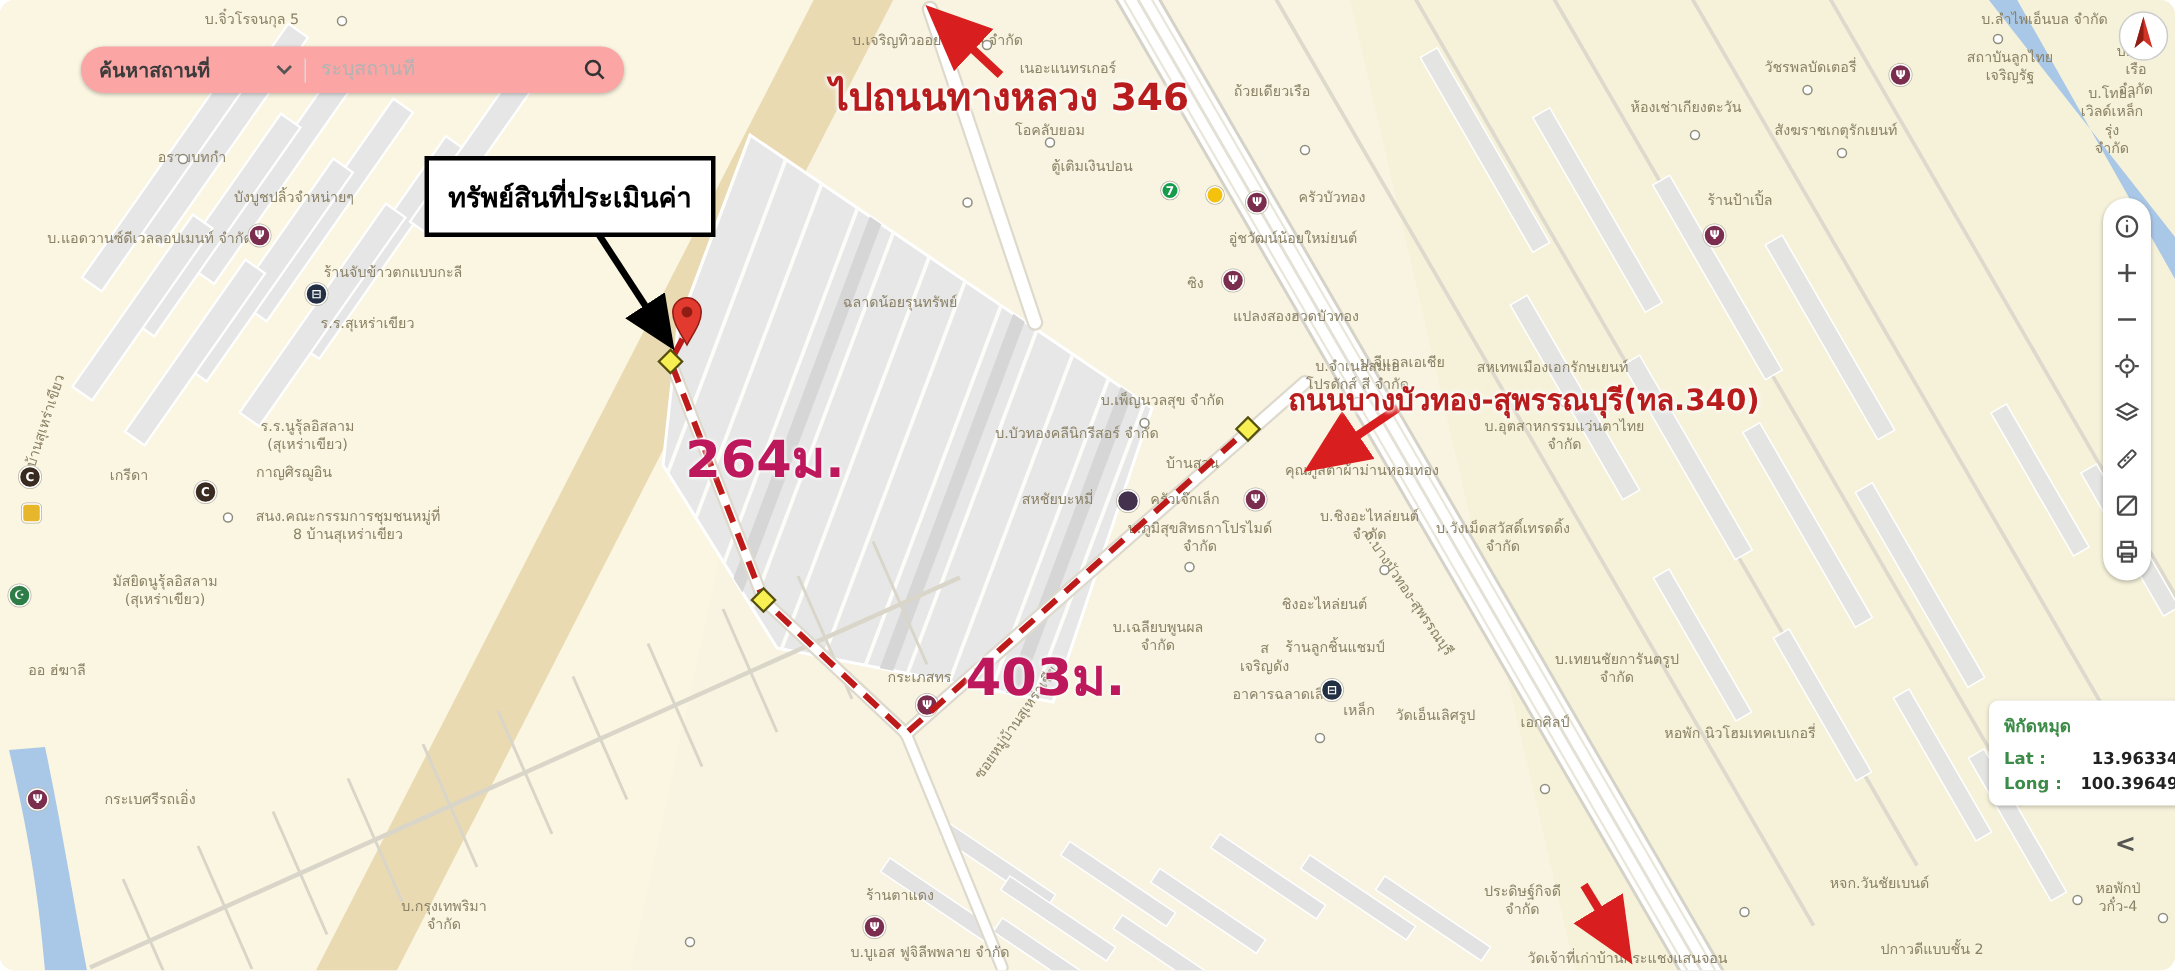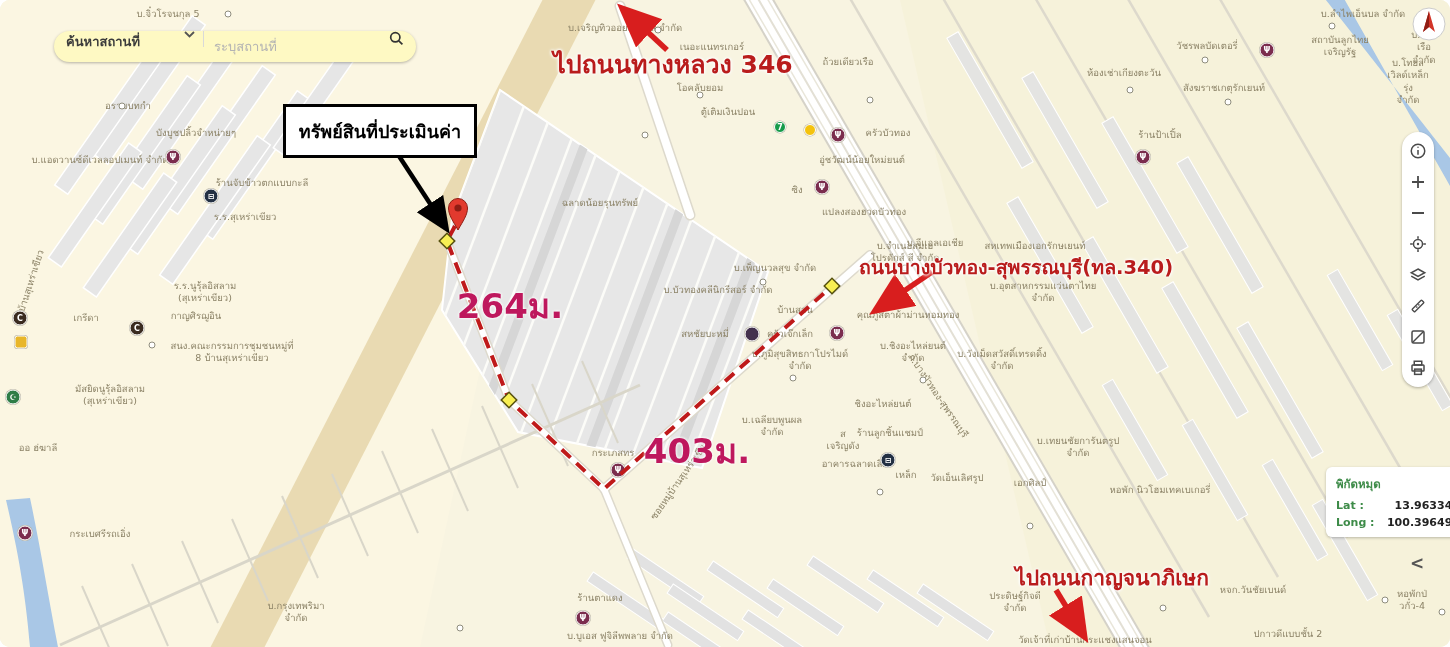--- a/index.html
+++ b/index.html
@@ -30,22 +30,22 @@
          text-shadow:0 0 3px #fff,0 0 3px #fff,0 0 4px #fff;pointer-events:none;}
   .annot-highway{left:673px;top:64px;font-size:25px;}
   .annot-road{left:1016px;top:267px;font-size:19.5px;}
   .annot-kanchana{left:1112px;top:577px;font-size:21px;}
   .dist-label{position:absolute;transform:translate(-50%,-50%);font-weight:bold;color:#be185d;font-size:34px;
               white-space:nowrap;text-shadow:0 0 3px #fff,0 0 3px #fff;pointer-events:none;}
   .property-box{position:absolute;left:283px;top:104px;width:194px;height:54px;background:#fff;border:3.5px solid #000;
                 display:flex;align-items:center;justify-content:center;font-weight:bold;font-size:18px;color:#000;}
 
   
-  .search{position:absolute;left:54px;top:31px;width:362px;height:31px;background:#fef9c3;border-radius:16px;
-          box-shadow:0 1px 3px rgba(0,0,0,.28);display:flex;padding:0 12px;gap:8px;}
+  .search{position:absolute;left:54px;top:31px;width:362px;height:31px;background:#fca5a5;border-radius:16px;
+          box-shadow:0 1px 3px rgba(0,0,0,.28);display:flex;align-items:center;padding:0 12px;gap:8px;}
   .search .cat{font-size:13px;color:#3c3c3c;font-weight:bold;flex:0 0 auto;}
   .search .chev{flex:0 0 auto;margin-left:36px;display:flex;}
   .search .divider{width:1px;height:16px;background:#d9d9d9;flex:0 0 auto;}
   .search input{border:0;outline:0;flex:1 1 auto;font-size:13px;color:#555;min-width:0;background:transparent;
                 font-family:"DejaVu Sans","Liberation Sans",sans-serif;}
   .search input::placeholder{color:#b3b3b3;}
   .search .mag{flex:0 0 auto;display:flex;}
 
   
   .rail{position:absolute;left:1402px;top:132px;width:32px;background:#fff;border-radius:16px;
@@ -349,21 +349,20 @@
       <path d="M0,17 C-5,8 -9.5,2 -9.5,-5 a9.5,9.5 0 1 1 19,0 C9.5,2 5,8 0,17 Z" fill="#e23a2e" stroke="#8f1d14" stroke-width="1"></path>
       <circle cx="0" cy="-5" r="3.6" fill="#8f1d14"></circle>
     </g>
   </svg>
 
   <div class="property-box">
     <span>ทรัพย์สินที่ประเมินค่า</span>
   </div>
   <div class="annot annot-highway">ไปถนนทางหลวง 346</div>
   <div class="annot annot-road">ถนนบางบัวทอง-สุพรรณบุรี(ทล.340)</div>
-  <div class="annot annot-kanchana">ไปถนนกาญจนาภิเษก</div>
   <div class="layer" style="pointer-events:none;">
       <div class="dist-label" style="left: 510px; top: 306px;">264ม.</div>
       <div class="dist-label" style="left: 697px; top: 451px;">403ม.</div>
     </div>
 
   <div class="search">
     <span class="cat">ค้นหาสถานที่</span>
     <span class="chev">
       <svg width="11" height="7" viewBox="0 0 11 7">
           <polyline points="1,1 5.5,5.5 10,1" fill="none" stroke="#555" stroke-width="1.8"></polyline>

